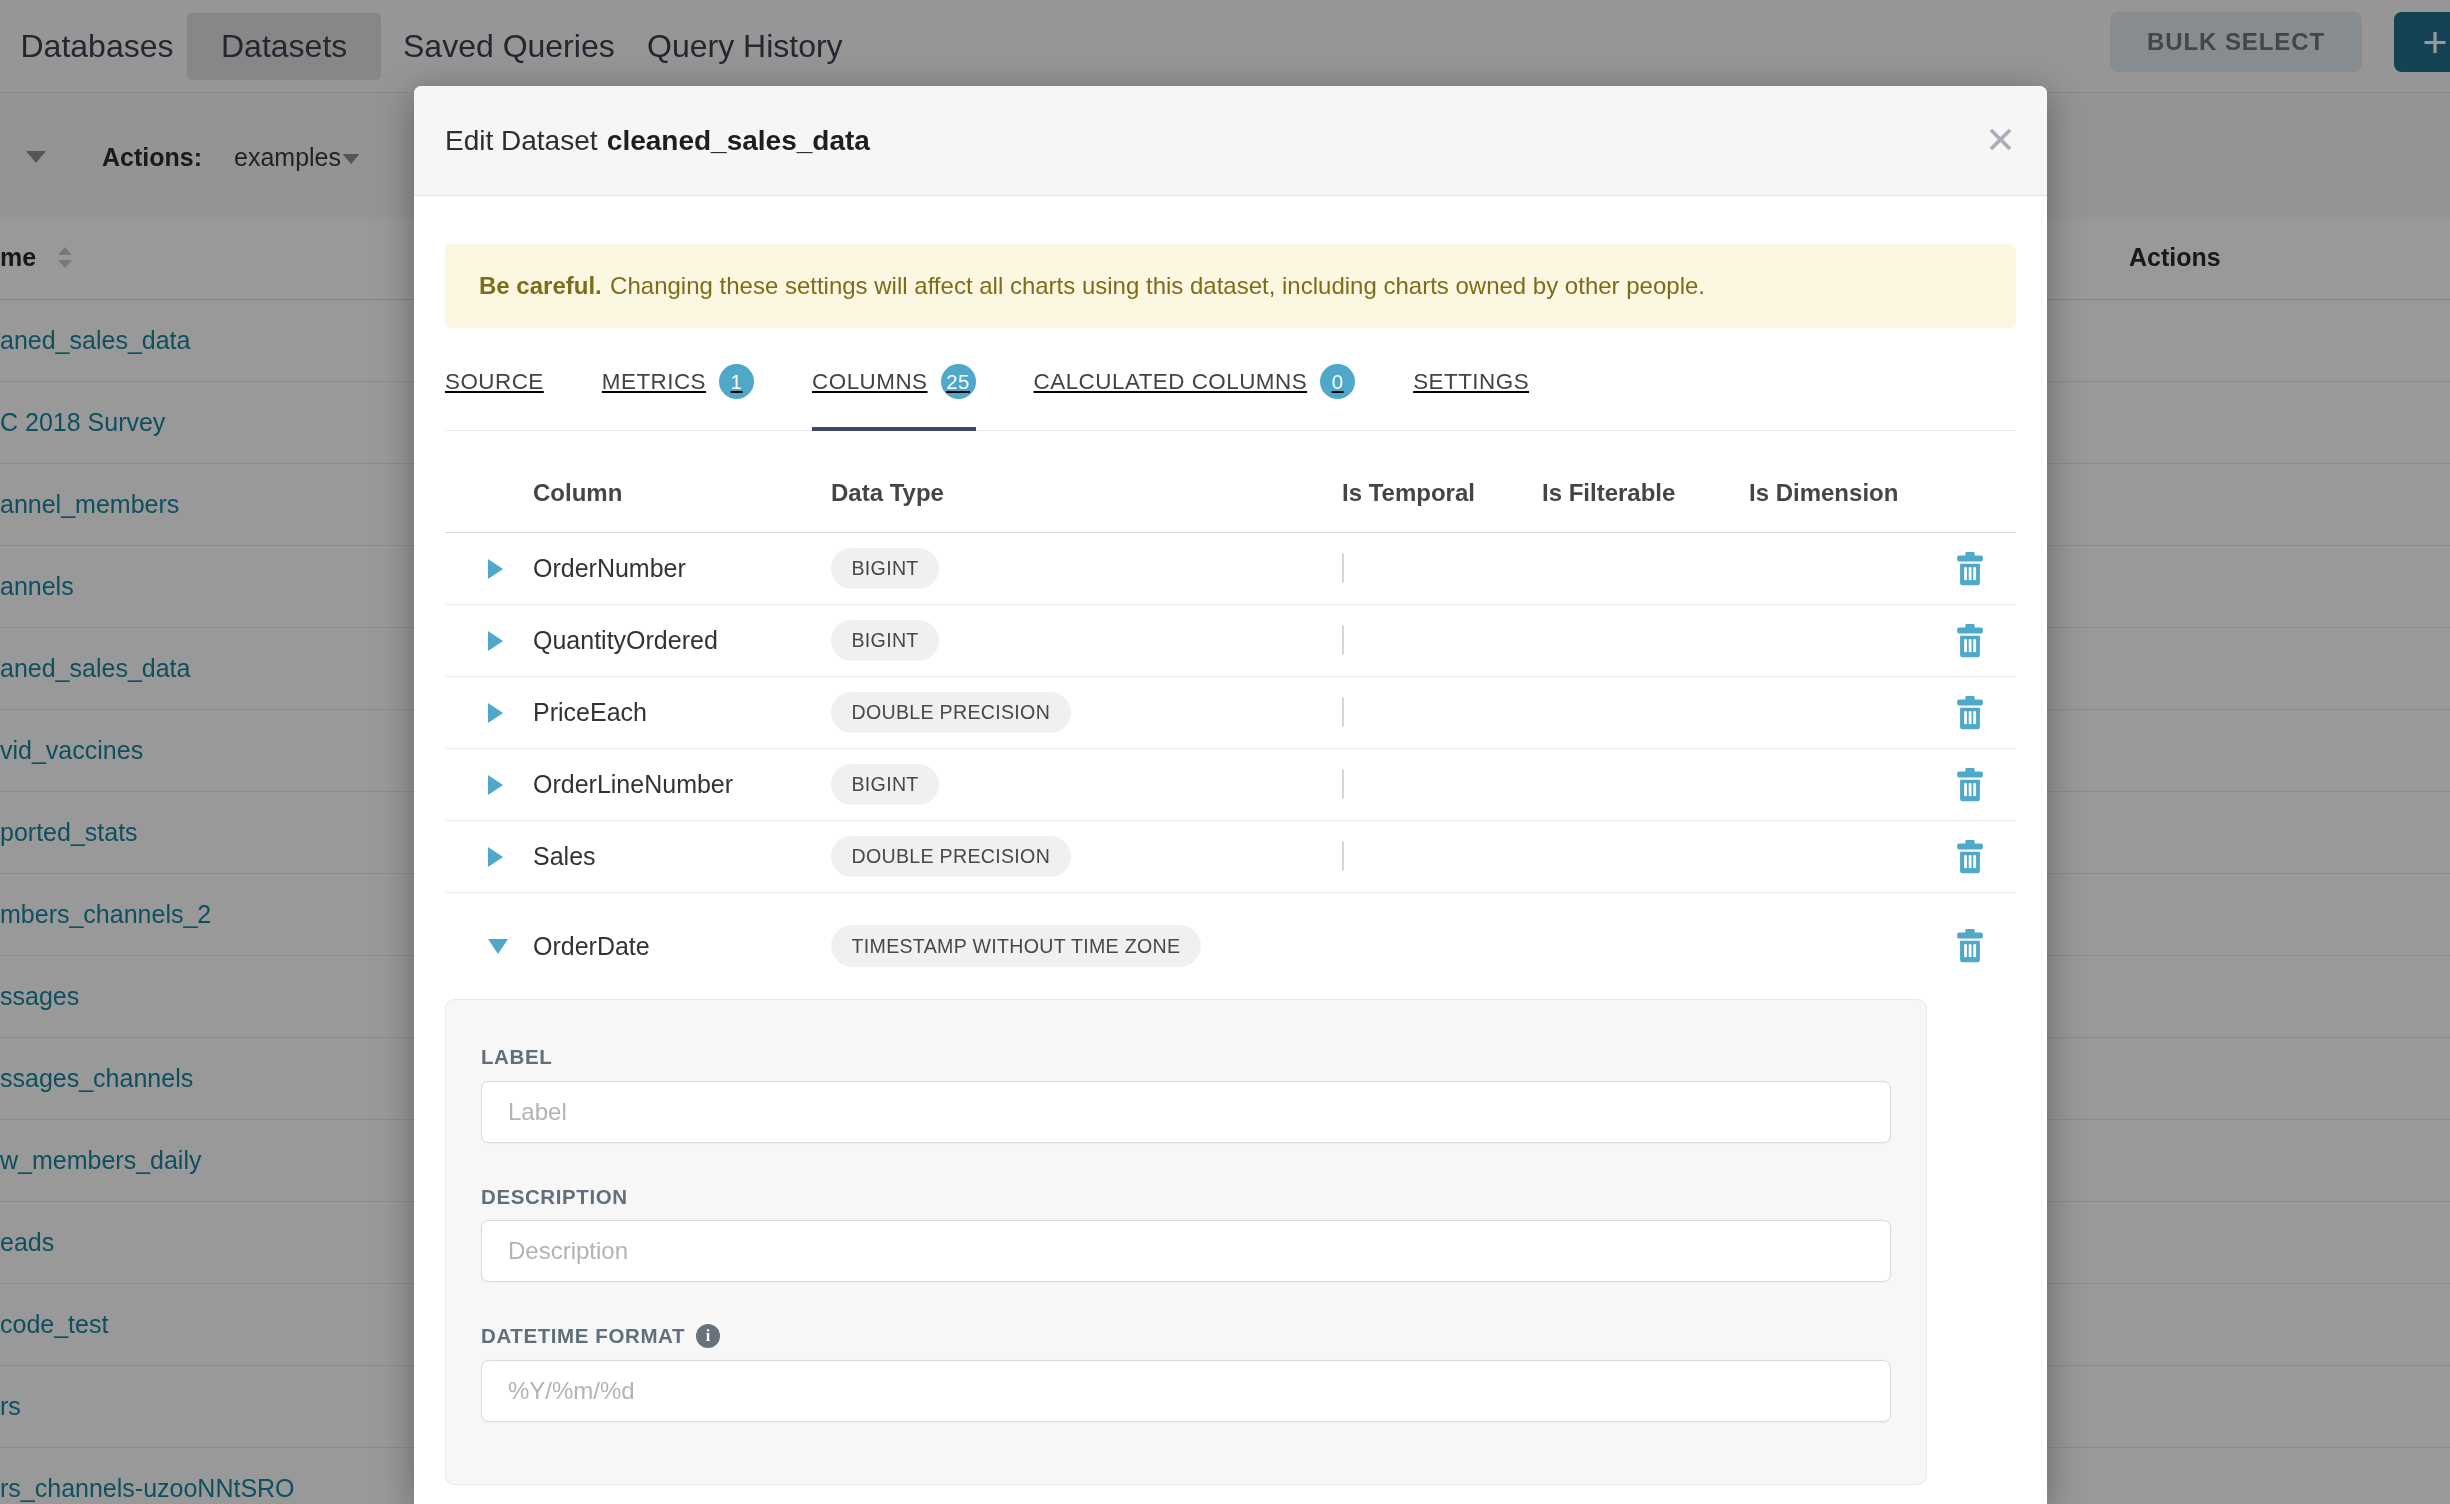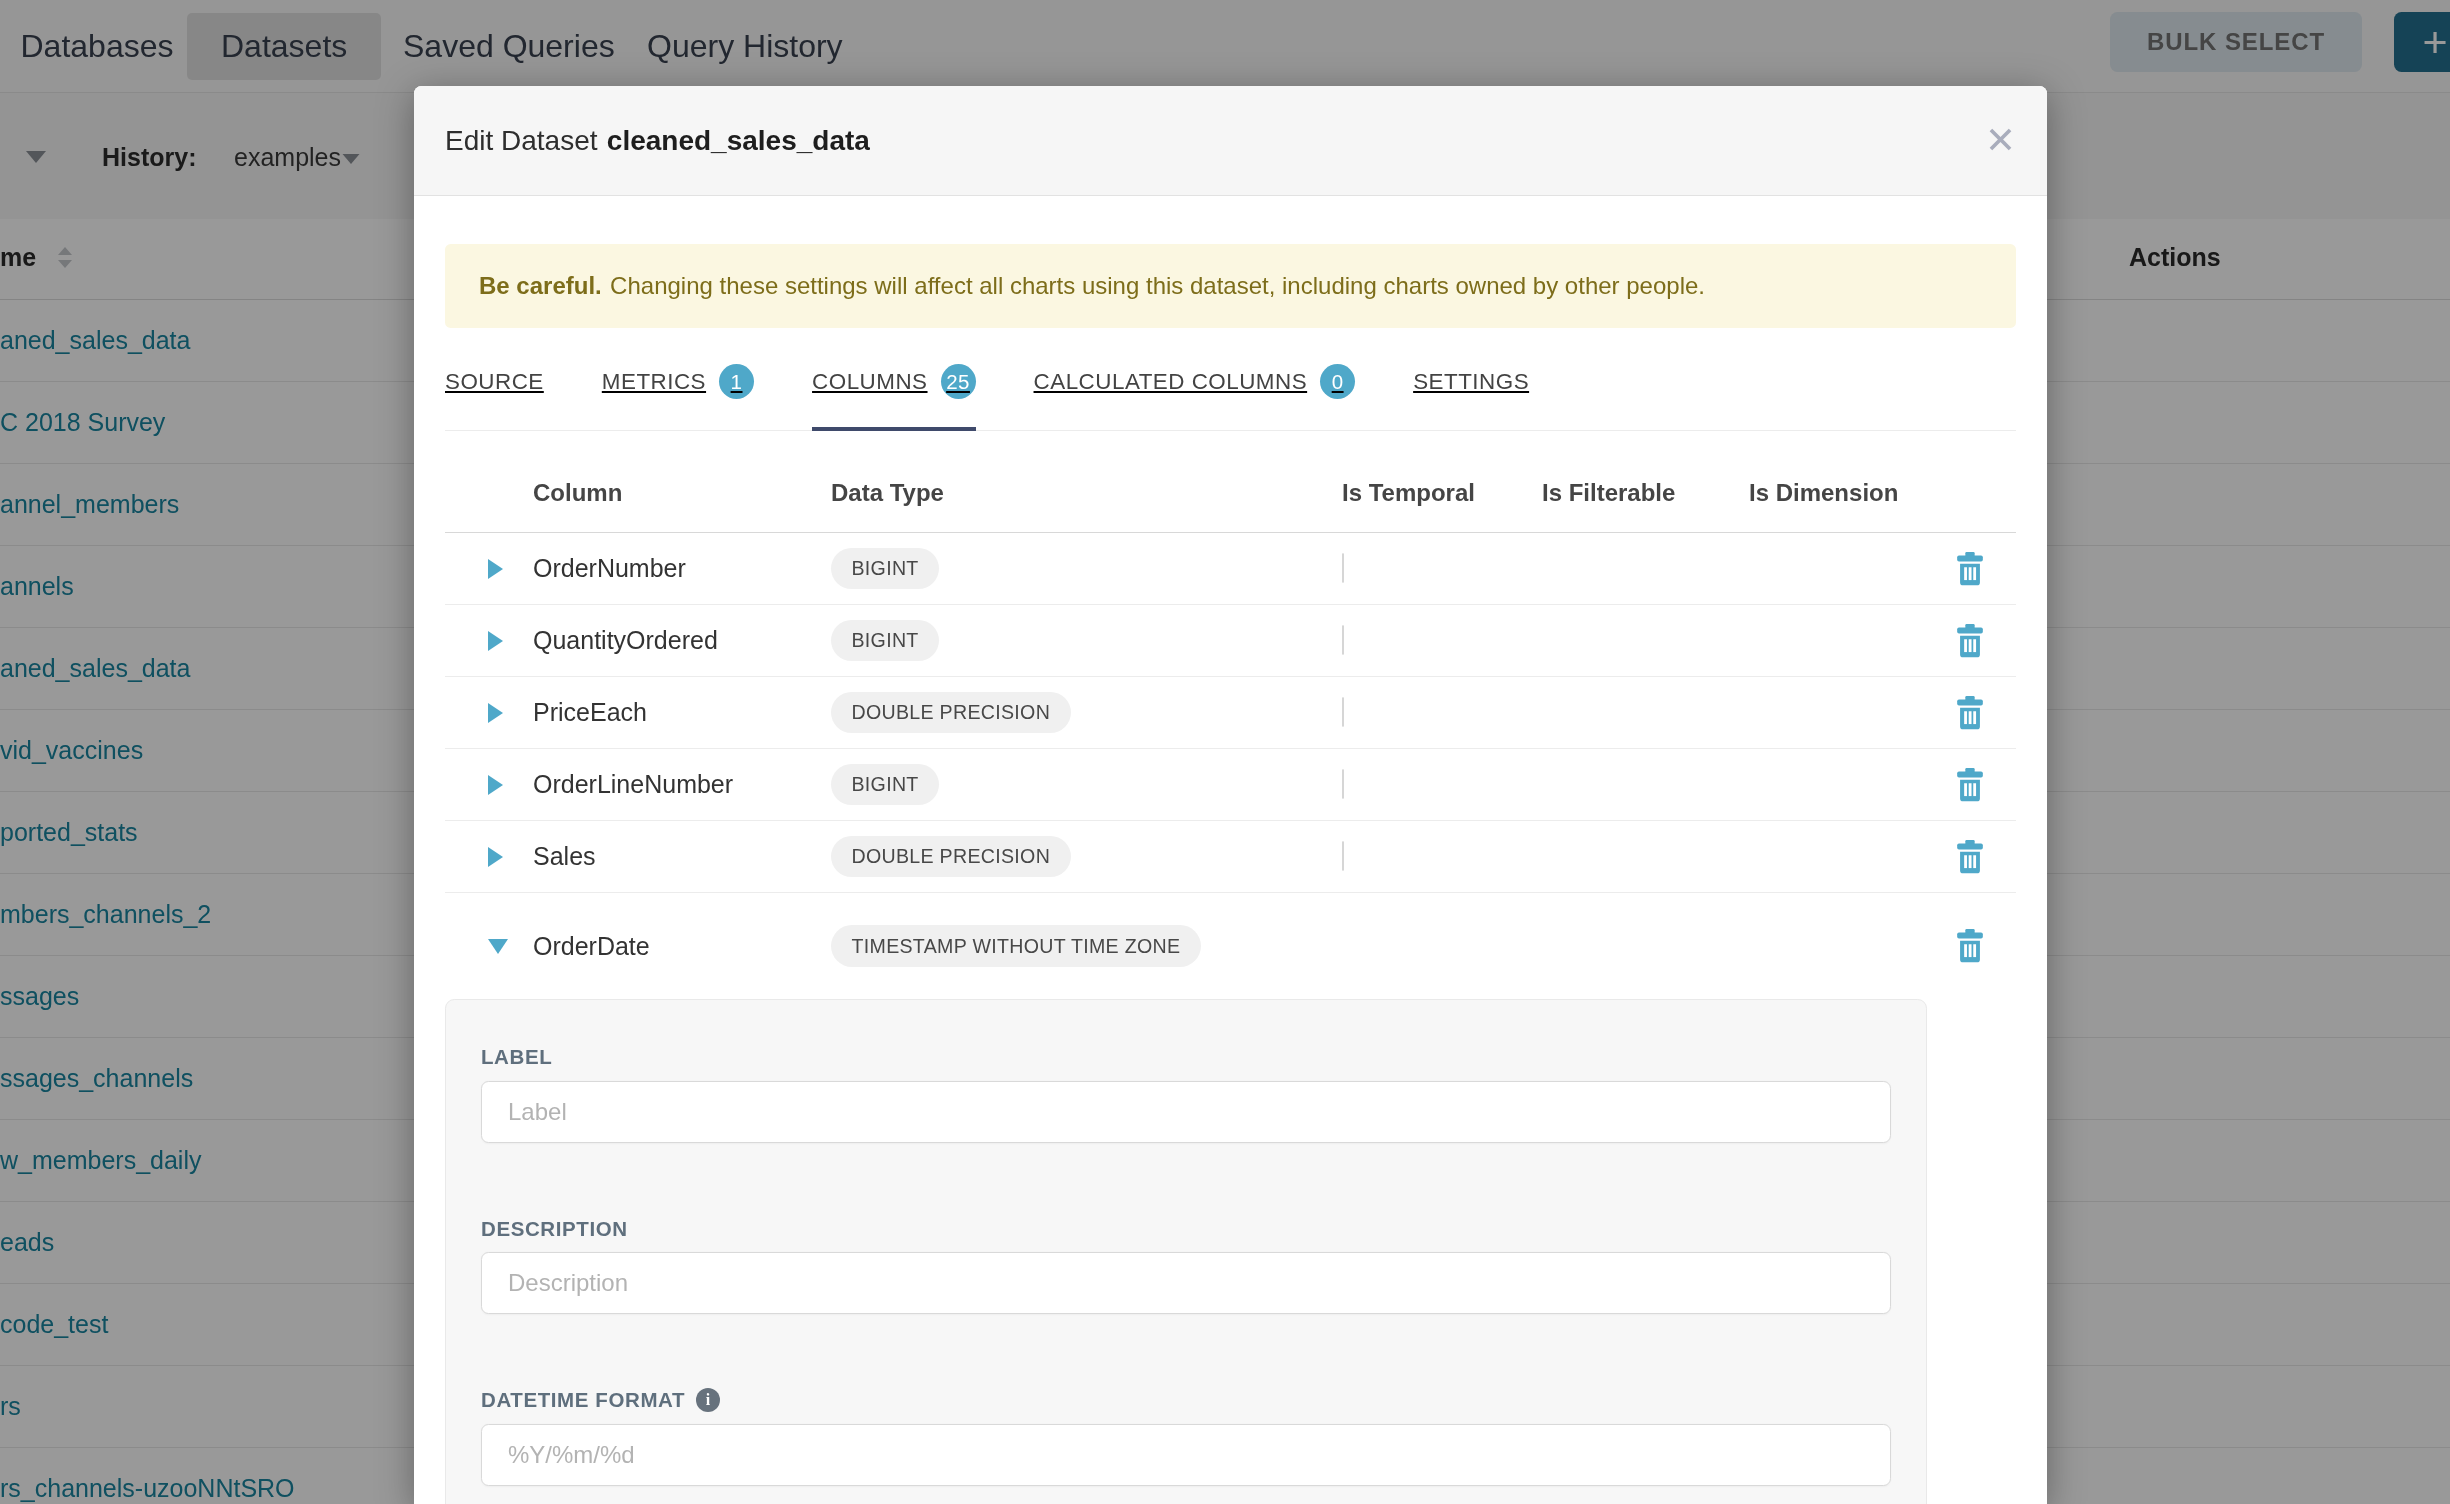--- a/index.html
+++ b/index.html
@@ -98,42 +98,42 @@
   .trash { color:#4FA8C9; cursor:pointer; display:flex; }
 
   .editor { margin-top:0; margin-right:89px; background:#F7F7F7; border:0.9px solid #E9E9E9;
     border-radius:9.3px; padding:47px 35px 62px 35px; }
   .f-label { font-size:20.5px; font-weight:700; color:#5F6F7D; letter-spacing:0.6px;
     display:flex; align-items:center; gap:11.2px; height:20.5px; }
   .f-input { margin-top:13px; width:100%; height:62px; border:0.9px solid #D9D9D9; border-radius:7.5px;
     background:#FFF; padding:0 26px; font-size:24px; color:#333; outline:none;
     font-family:"Liberation Sans", sans-serif; box-shadow:0 0.9px 1.9px rgba(0,0,0,0.04); }
   .f-input::placeholder { color:#B3B3B3; }
-  .field + .field { margin-top:76px; }
+  .field + .field { margin-top:44px; }
   .info { width:24px; height:24px; border-radius:50%; background:#67727D; color:#FFF;
     font-size:16px; font-weight:700; display:inline-flex; align-items:center; justify-content:center;
     font-family:"Liberation Serif", serif; cursor:pointer; }
 </style>
 </head>
 <body>
 
 <div class="page">
   <div class="navbar">
     <div class="nav-item nav-databases">Databases</div>
     <div class="nav-item nav-datasets">Datasets</div>
     <div class="nav-item nav-saved">Saved Queries</div>
     <div class="nav-item nav-history">Query History</div>
     <div class="bulk-btn">BULK SELECT</div>
     <div class="add-btn">
       <span>+</span>
     </div>
   </div>
 
   <div class="toolbar-caret tri-down"></div>
-  <div class="db-label">History:</div>
+  <div class="db-label">Actions:</div>
   <div class="db-value">examples</div>
   <div class="db-caret tri-down"></div>
 
   <div class="bg-table">
     <div class="bg-head">
       <span class="name-h">me</span>
       <span class="sort-icon">
           <i class="up"></i>
           <i class="dn"></i>
         </span>

